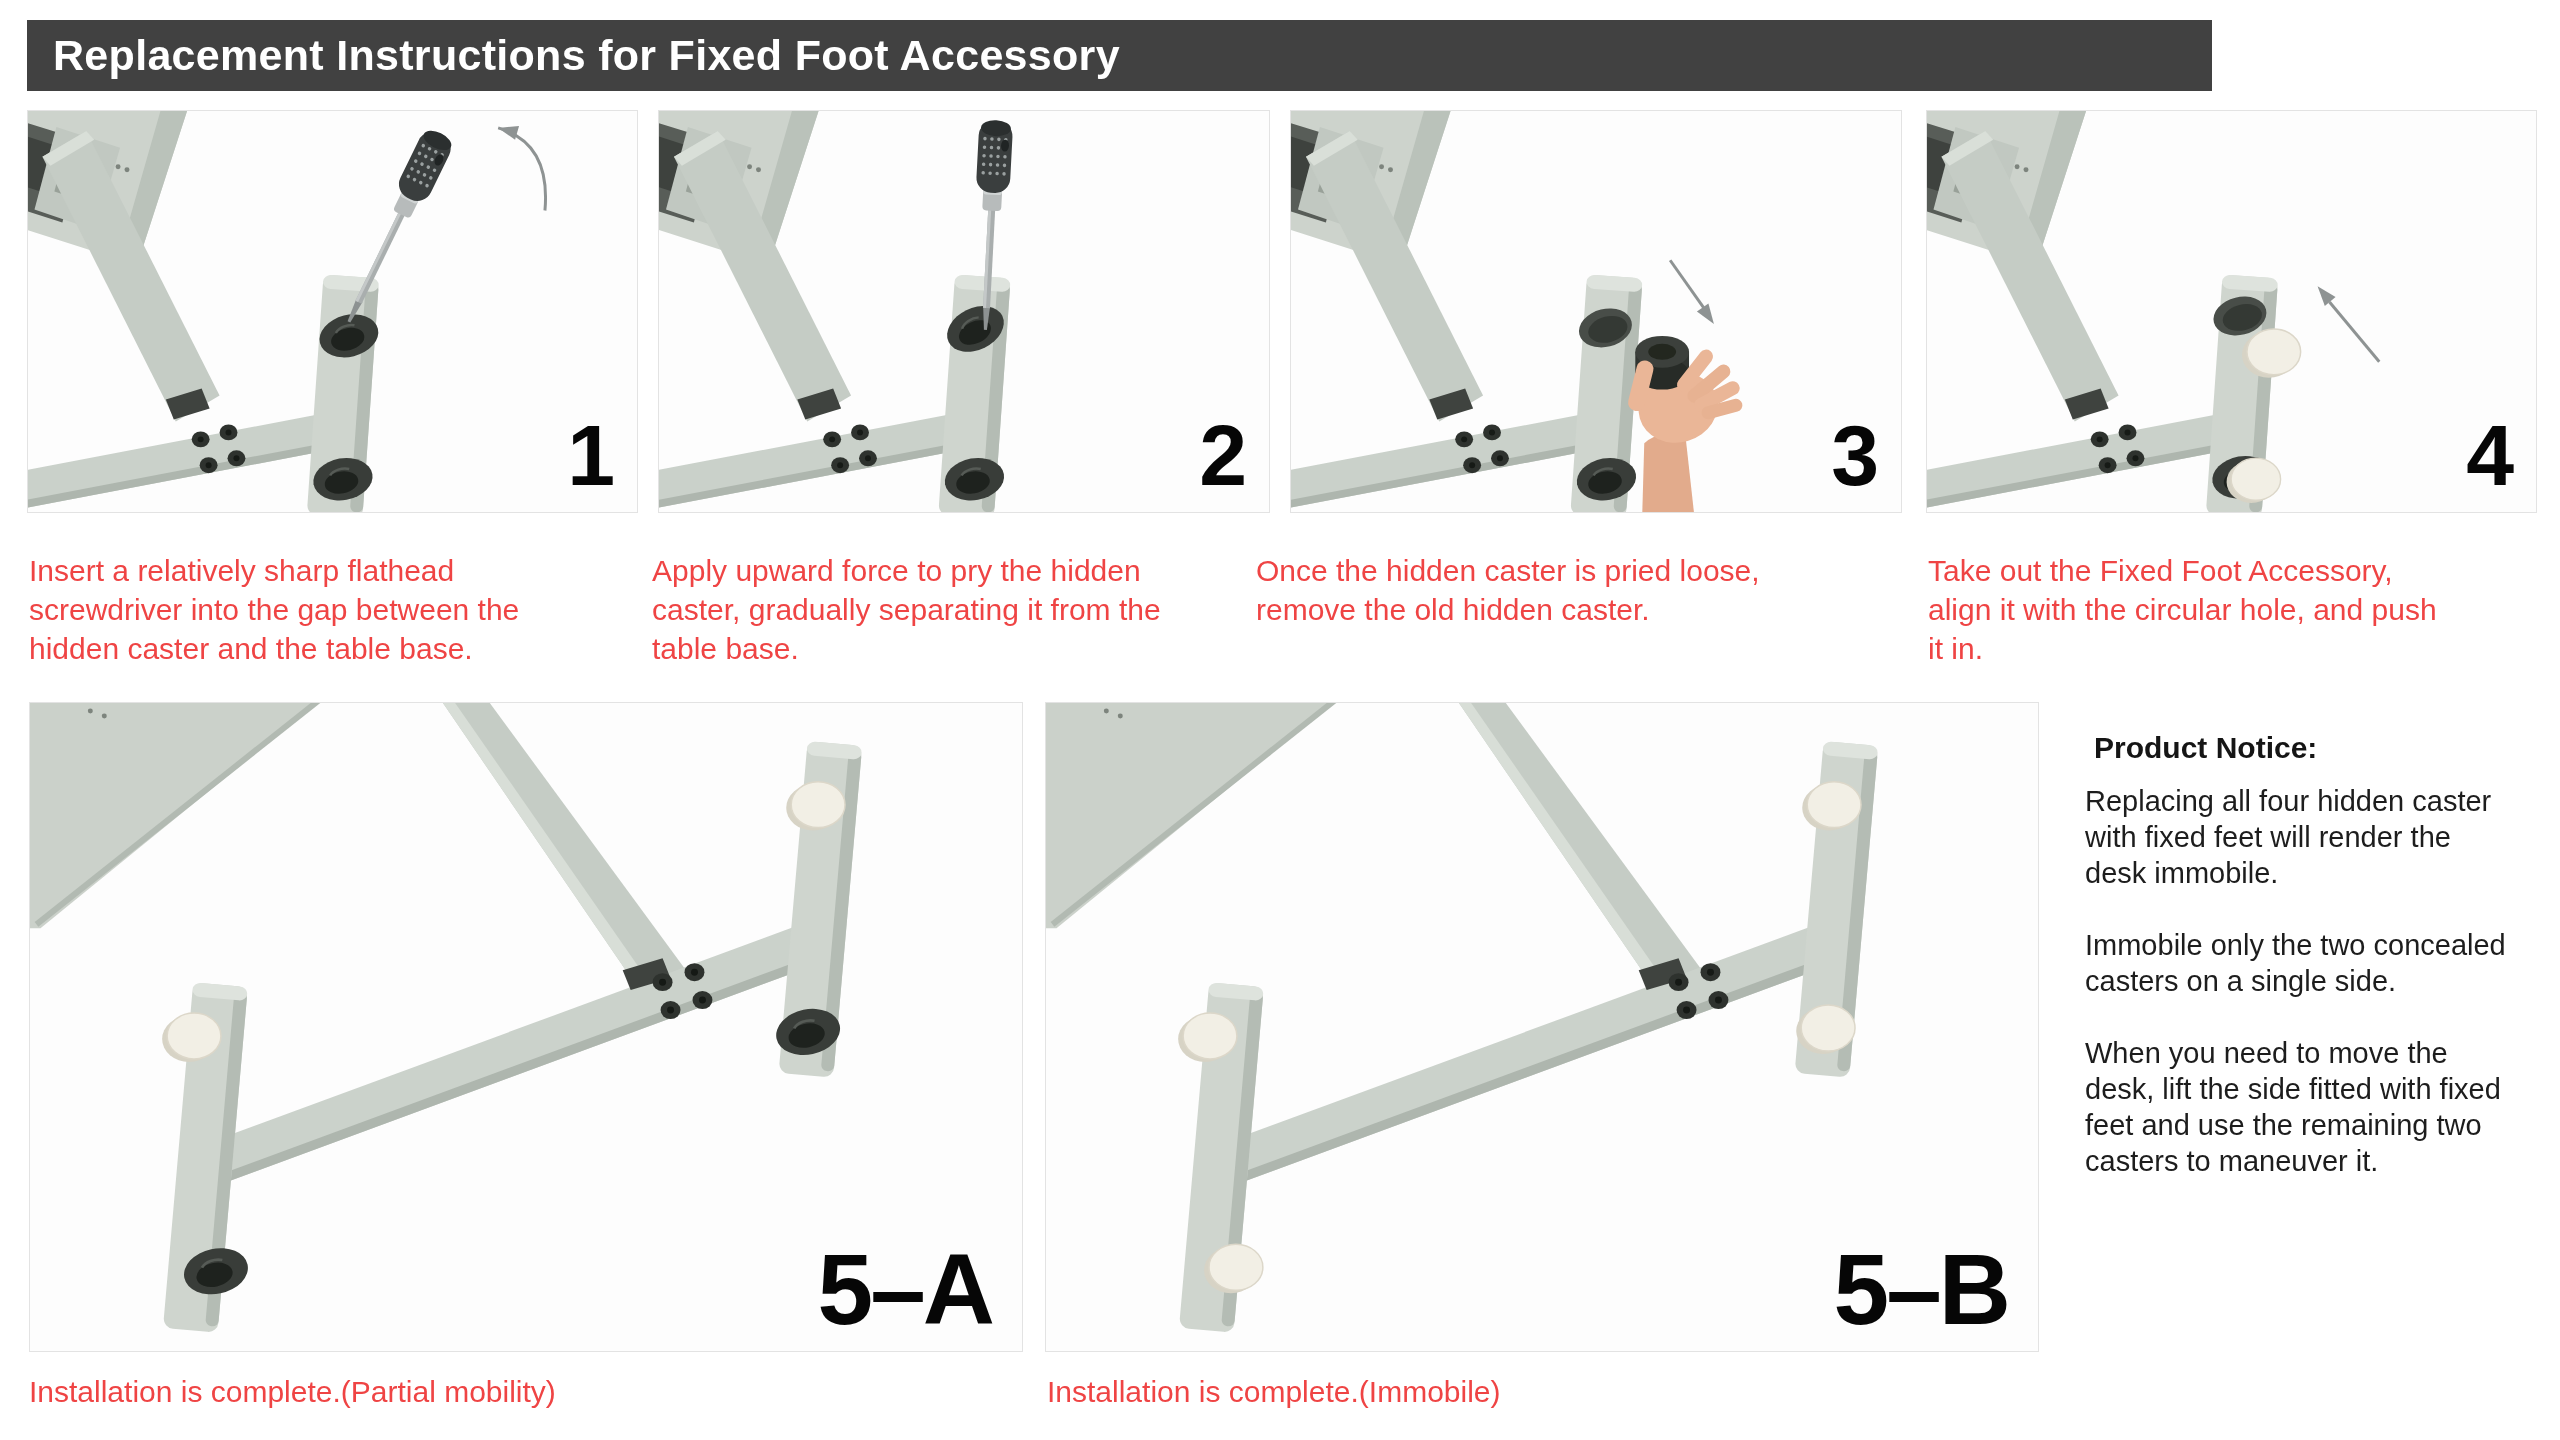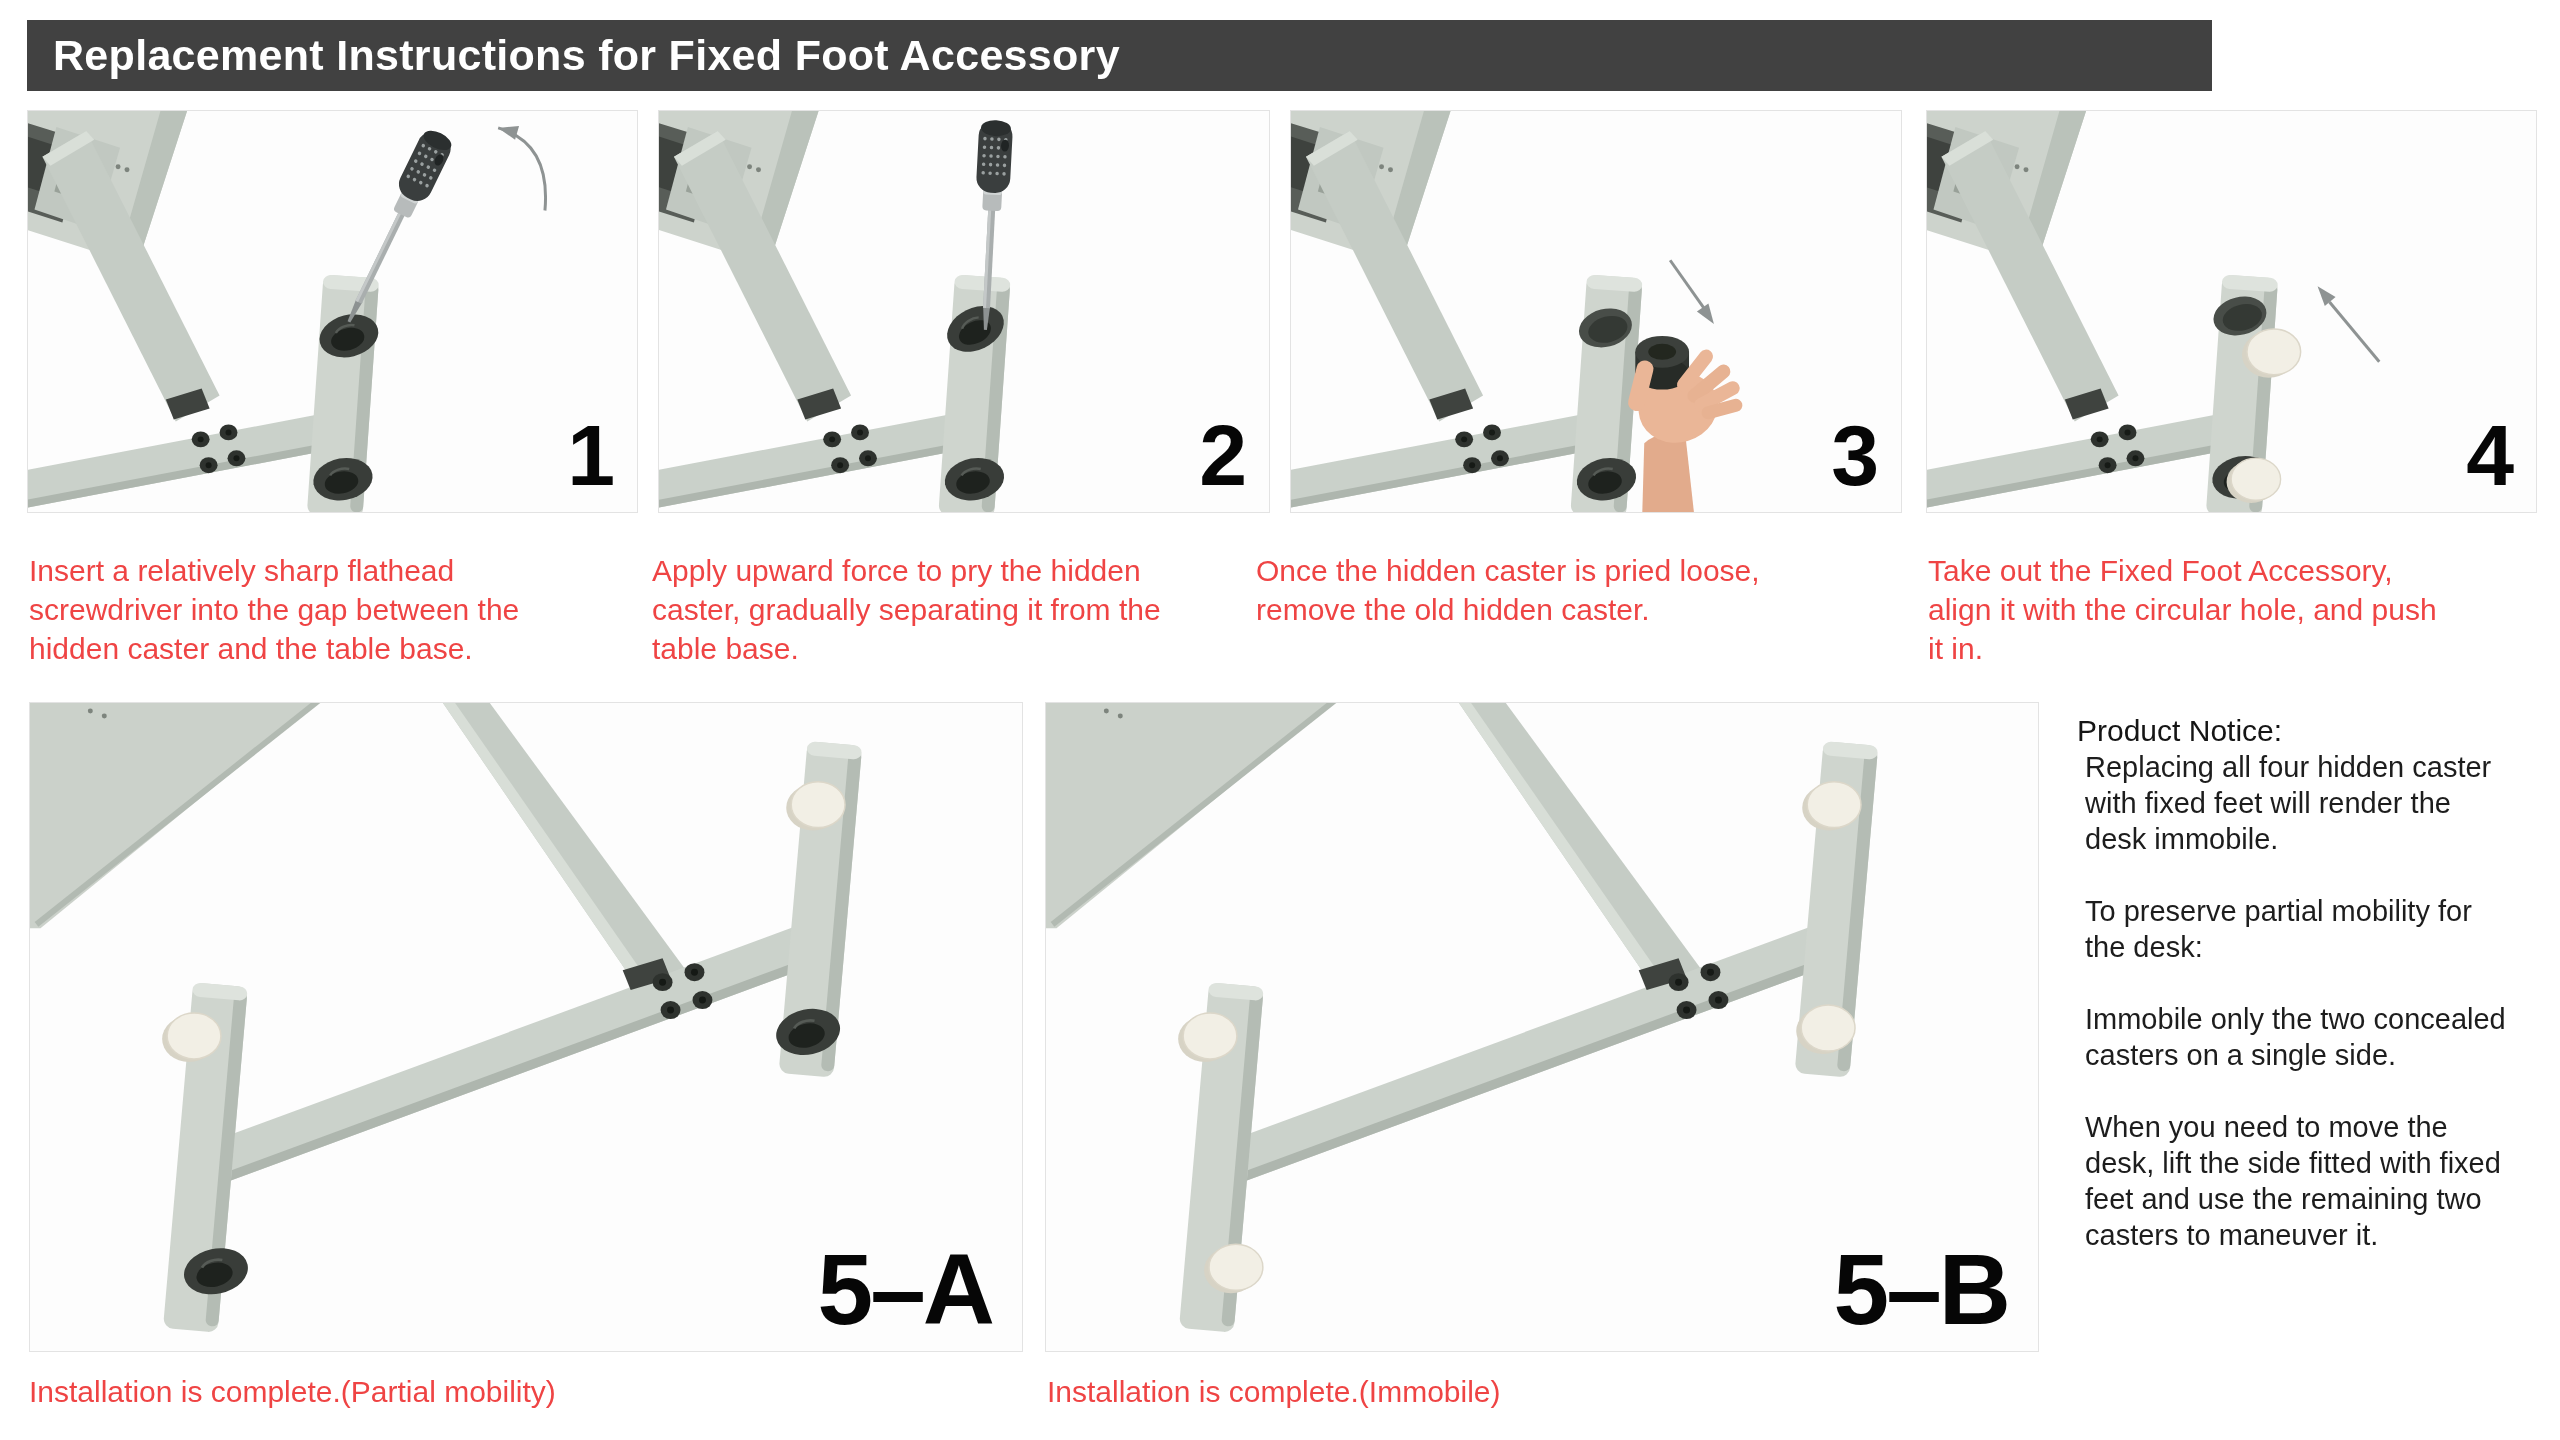--- a/index.html
+++ b/index.html
@@ -35,21 +35,21 @@
   }
   .result .num{font-size:100px;right:30px;bottom:12px;letter-spacing:-3px}
   .caption{position:absolute;margin:0;font-size:30px;line-height:39px;color:#ef4444}
   .cap1{left:29px;top:551px;width:560px}
   .cap2{left:652px;top:551px;width:565px}
   .cap3{left:1256px;top:551px;width:565px}
   .cap4{left:1928px;top:551px;width:528px}
   .cap5a{left:29px;top:1372px;width:720px}
   .cap5b{left:1047px;top:1372px;width:720px}
   .notice{position:absolute;left:2077px;top:712px;width:442px;font-size:29px;line-height:36px;color:#1d1d1d}
-  .notice h2{margin:0;font-size:30px;line-height:37px;font-weight:400;color:#151515}
+  .notice h2{margin:17px;font-size:30px;line-height:37px;font-weight:700;color:#151515}
   .notice p{margin:0 0 36px 8px}
   .notice p:last-child{margin-bottom:0}
   .arrow-line{stroke:#8e9393;stroke-width:3;fill:none}
   .arrow-fill{fill:#8e9393}
   .defs-holder{position:absolute;width:0;height:0;overflow:hidden}
 </style>
 </head>
 <body>
 
 <svg class="defs-holder" aria-hidden="true">
@@ -244,18 +244,17 @@
       <use href="#foot-white" transform="translate(790,102)"></use>
       <use href="#foot-white" transform="translate(784,326)"></use>
     </svg>
     <span class="num">5–B</span>
   </figure>
   <p class="caption cap5b">Installation is complete.(Immobile)</p>
 
   <aside class="notice">
     <h2>Product Notice:</h2>
     <p>Replacing all four hidden caster with fixed feet will render the desk immobile.</p>
-    <p>To preserve partial mobility for the desk:</p>
     <p>Immobile only the two concealed casters on a single side.</p>
     <p>When you need to move the desk, lift the side fitted with fixed feet and use the remaining two casters to maneuver it.</p>
   </aside>
 
 </div>
 
 </body></html>

